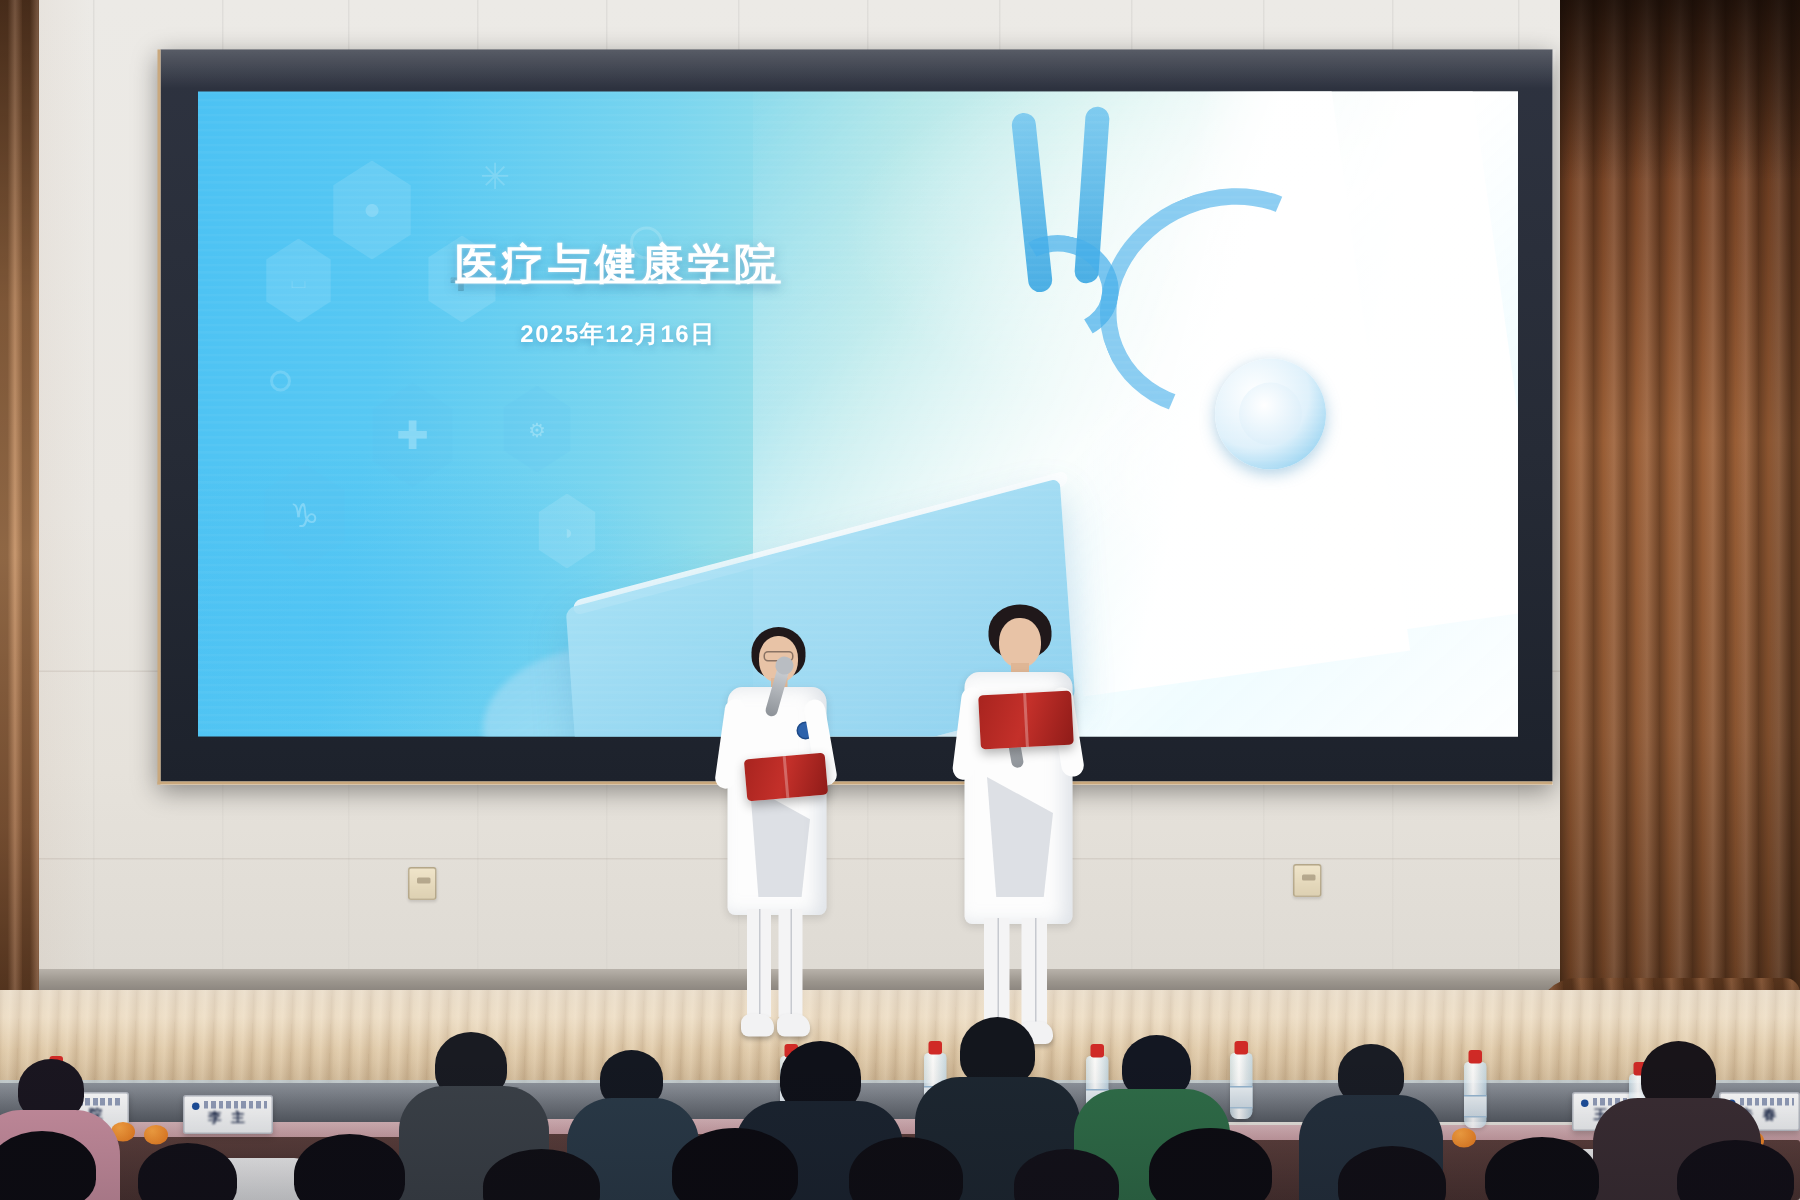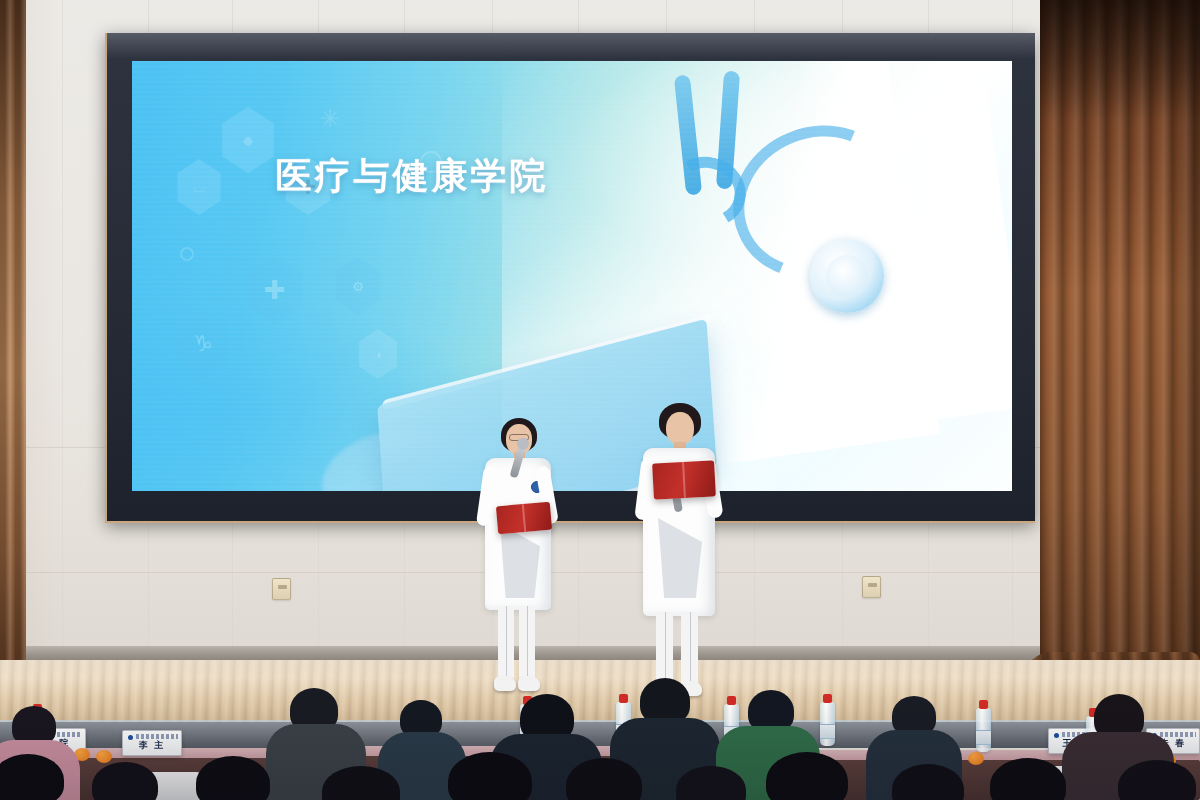--- a/index.html
+++ b/index.html
@@ -171,21 +171,21 @@
 
   .slide-text {
     position:absolute; left:0; top:88px; width:560px;
     text-align:center; z-index:9;
   }
   .slide-title-line {
     font-weight:bold; color:#ffffff; letter-spacing:3px;
     text-shadow:0 2px 7px rgba(40,120,170,.50), 0 0 2px rgba(255,255,255,.6);
     white-space:nowrap;
   }
-  .slide-title-line.l1 { font-size:36px; line-height:54px; }
+  .slide-title-line.l1 { font-size:28px; line-height:54px;text-decoration:underline; }
   .slide-title-line.l2 { font-size:40px; line-height:58px; }
   .slide-date {
     margin-top:10px; font-size:16px; font-weight:bold; color:#ffffff;
     letter-spacing:1px; text-shadow:0 2px 5px rgba(40,120,170,.45);
   }
 
   
   .stage-floor {
     position:absolute; left:0; top:660px; width:1200px; height:80px;
     background:
@@ -397,20 +397,21 @@
       <div class="steth-tube" style="left:536px; top:96px; width:78px; height:70px;"></div>
       <div class="steth-tube" style="left:600px; top:66px; width:170px; height:150px; border-color:rgba(70,175,235,.62) transparent transparent rgba(70,175,235,.62); transform:rotate(-22deg);"></div>
       <div class="steth-bell" style="left:678px; top:178px;"></div>
 
       <div class="hand-blob"></div>
       <div class="tablet-edge"></div>
       <div class="tablet"></div>
 
       <div class="slide-text">
         <div class="slide-title-line l1">医疗与健康学院</div>
+        <div class="slide-date">2025年12月16日</div>
       </div>
 
       <div class="led-scan"></div>
     </div>
   </div>
 
   <div class="curtain-right"></div>
   <div class="curtain-right-top"></div>
   <div class="curtain-right-pool"></div>
 

